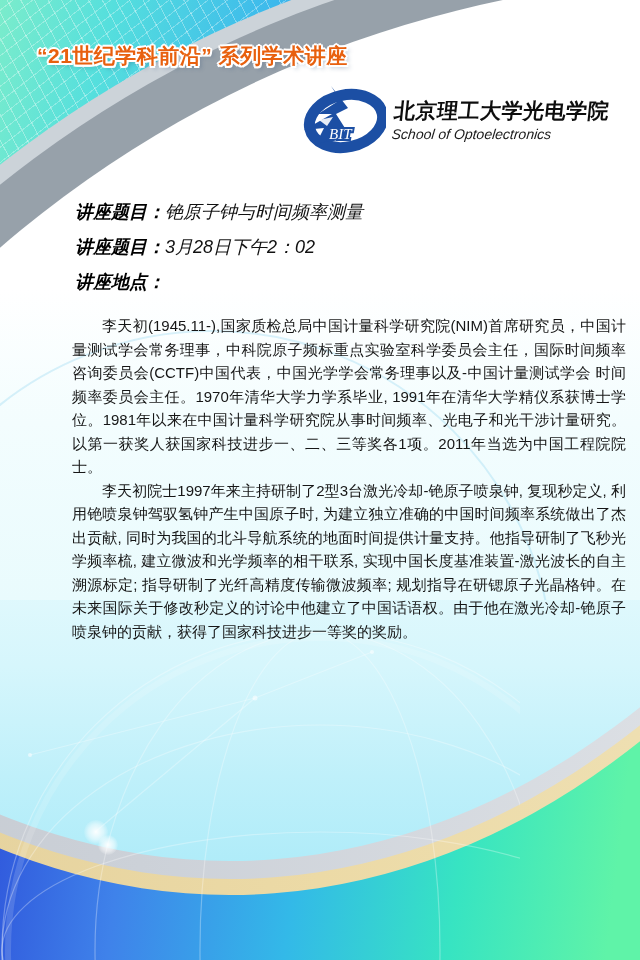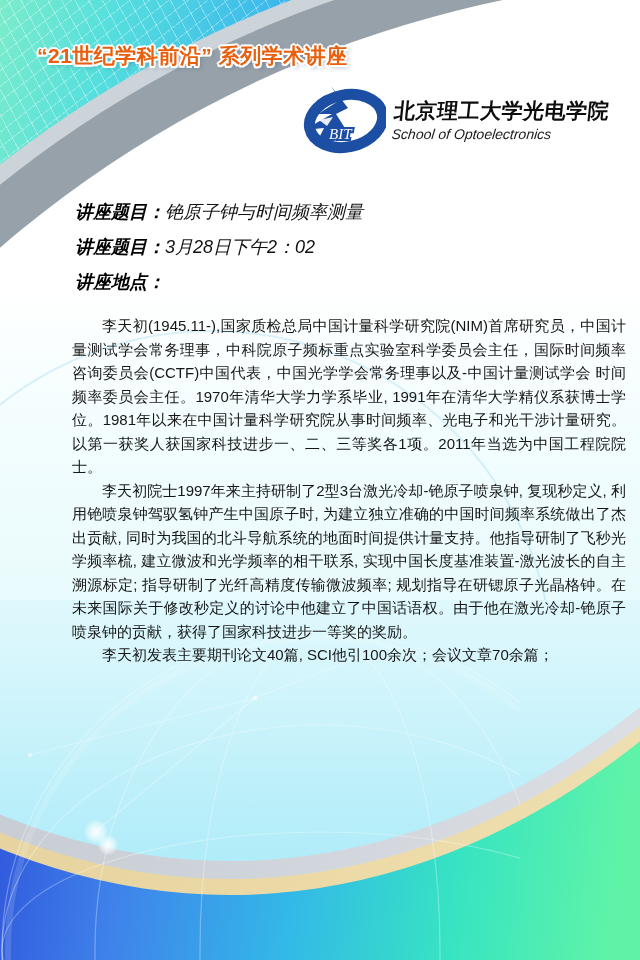--- a/index.html
+++ b/index.html
@@ -146,16 +146,15 @@
       <span class="info-value">3月28日下午2：02</span>
     </div>
     <div class="info-row">
       <span class="info-label">讲座地点：</span>
     </div>
   </div>
 
   <div class="bio">
     <p class="p-indent">李天初(1945.11-),国家质检总局中国计量科学研究院(NIM)首席研究员，中国计量测试学会常务理事，中科院原子频标重点实验室科学委员会主任，国际时间频率咨询委员会(CCTF)中国代表，中国光学学会常务理事以及-中国计量测试学会 时间频率委员会主任。1970年清华大学力学系毕业, 1991年在清华大学精仪系获博士学位。1981年以来在中国计量科学研究院从事时间频率、光电子和光干涉计量研究。以第一获奖人获国家科技进步一、二、三等奖各1项。2011年当选为中国工程院院士。</p>
     <p class="p-indent">李天初院士1997年来主持研制了2型3台激光冷却-铯原子喷泉钟, 复现秒定义, 利用铯喷泉钟驾驭氢钟产生中国原子时, 为建立独立准确的中国时间频率系统做出了杰出贡献, 同时为我国的北斗导航系统的地面时间提供计量支持。他指导研制了飞秒光学频率梳, 建立微波和光学频率的相干联系, 实现中国长度基准装置-激光波长的自主溯源标定; 指导研制了光纤高精度传输微波频率; 规划指导在研锶原子光晶格钟。在未来国际关于修改秒定义的讨论中他建立了中国话语权。由于他在激光冷却-铯原子喷泉钟的贡献，获得了国家科技进步一等奖的奖励。</p>
-    <p class="p-indent">李天初发表主要期刊论文40篇, SCI他引100余次；会议文章70余篇；</p>
   </div>
 
 </div>
 
 </body></html>

